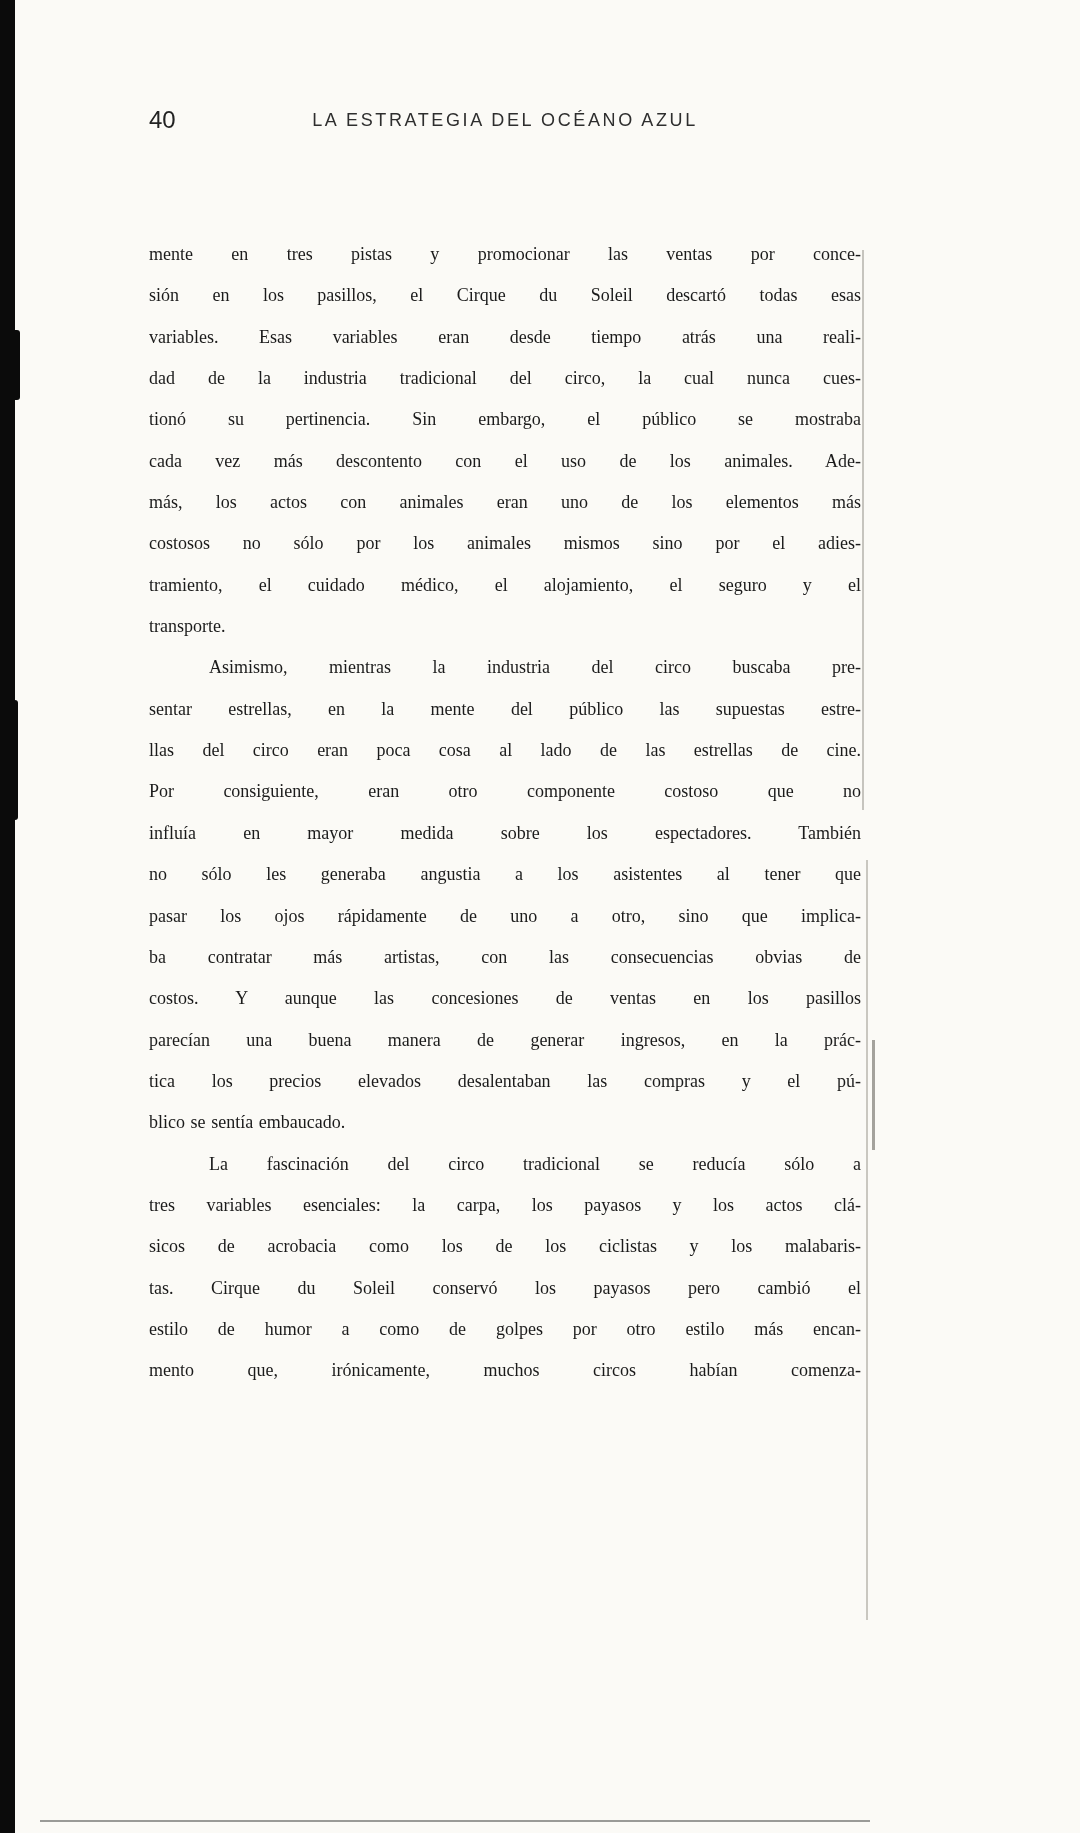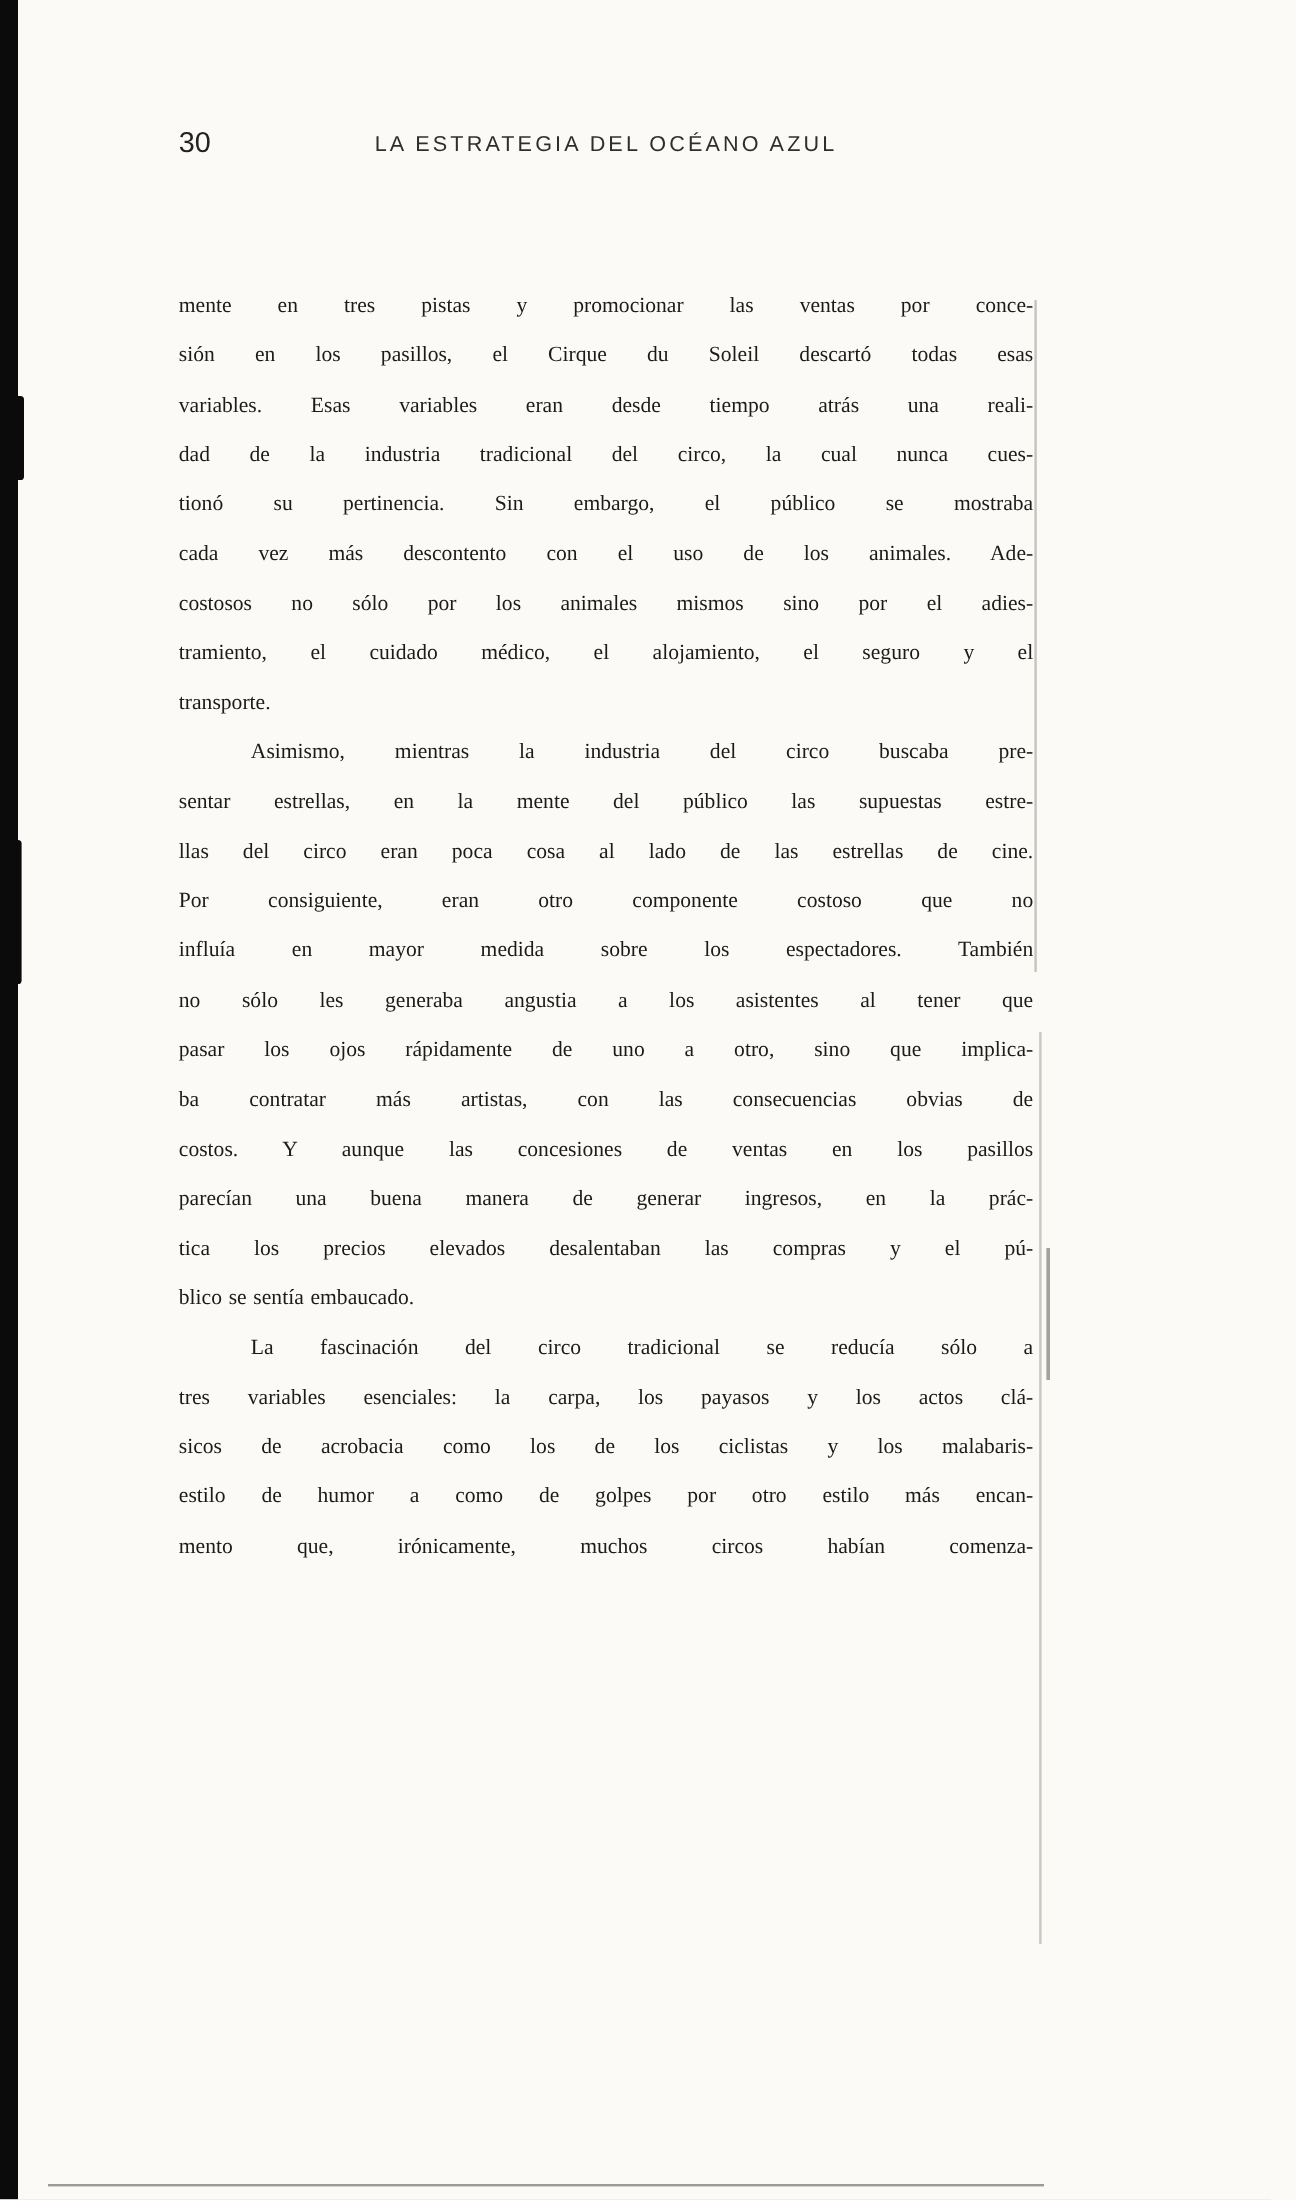--- a/index.html
+++ b/index.html
@@ -136,32 +136,33 @@
 </head>
 <body>
 
 <div class="page">
 
   <div class="gutter-bar"></div>
   <div class="gutter-nub-1"></div>
   <div class="gutter-nub-2"></div>
 
   <div class="header-row">
-    <span class="page-number">30</span>
+    <span class="page-number">40</span>
     <span class="running-header">LA ESTRATEGIA DEL OCÉANO AZUL</span>
   </div>
 
   <div class="body-text" id="body-text">
       <div class="paragraph">
         <div class="line">mente en tres pistas y promocionar las ventas por conce-</div>
         <div class="line">sión en los pasillos, el Cirque du Soleil descartó todas esas</div>
         <div class="line">variables. Esas variables eran desde tiempo atrás una reali-</div>
         <div class="line">dad de la industria tradicional del circo, la cual nunca cues-</div>
         <div class="line">tionó su pertinencia. Sin embargo, el público se mostraba</div>
         <div class="line">cada vez más descontento con el uso de los animales. Ade-</div>
+        <div class="line">más, los actos con animales eran uno de los elementos más</div>
         <div class="line">costosos no sólo por los animales mismos sino por el adies-</div>
         <div class="line">tramiento, el cuidado médico, el alojamiento, el seguro y el</div>
         <div class="line final">transporte.</div>
       </div>
       <div class="paragraph">
         <div class="line indent">Asimismo, mientras la industria del circo buscaba pre-</div>
         <div class="line">sentar estrellas, en la mente del público las supuestas estre-</div>
         <div class="line">llas del circo eran poca cosa al lado de las estrellas de cine.</div>
         <div class="line">Por consiguiente, eran otro componente costoso que no</div>
         <div class="line">influía en mayor medida sobre los espectadores. También</div>
@@ -170,20 +171,21 @@
         <div class="line">ba contratar más artistas, con las consecuencias obvias de</div>
         <div class="line">costos. Y aunque las concesiones de ventas en los pasillos</div>
         <div class="line">parecían una buena manera de generar ingresos, en la prác-</div>
         <div class="line">tica los precios elevados desalentaban las compras y el pú-</div>
         <div class="line final">blico se sentía embaucado.</div>
       </div>
       <div class="paragraph">
         <div class="line indent">La fascinación del circo tradicional se reducía sólo a</div>
         <div class="line">tres variables esenciales: la carpa, los payasos y los actos clá-</div>
         <div class="line">sicos de acrobacia como los de los ciclistas y los malabaris-</div>
+        <div class="line">tas. Cirque du Soleil conservó los payasos pero cambió el</div>
         <div class="line">estilo de humor a como de golpes por otro estilo más encan-</div>
         <div class="line">mento que, irónicamente, muchos circos habían comenza-</div>
       </div>
     </div>
 
   <div class="scan-line-right-1"></div>
   <div class="scan-line-right-2"></div>
   <div class="scan-line-right-3"></div>
   <div class="scan-line-bottom"></div>
 

